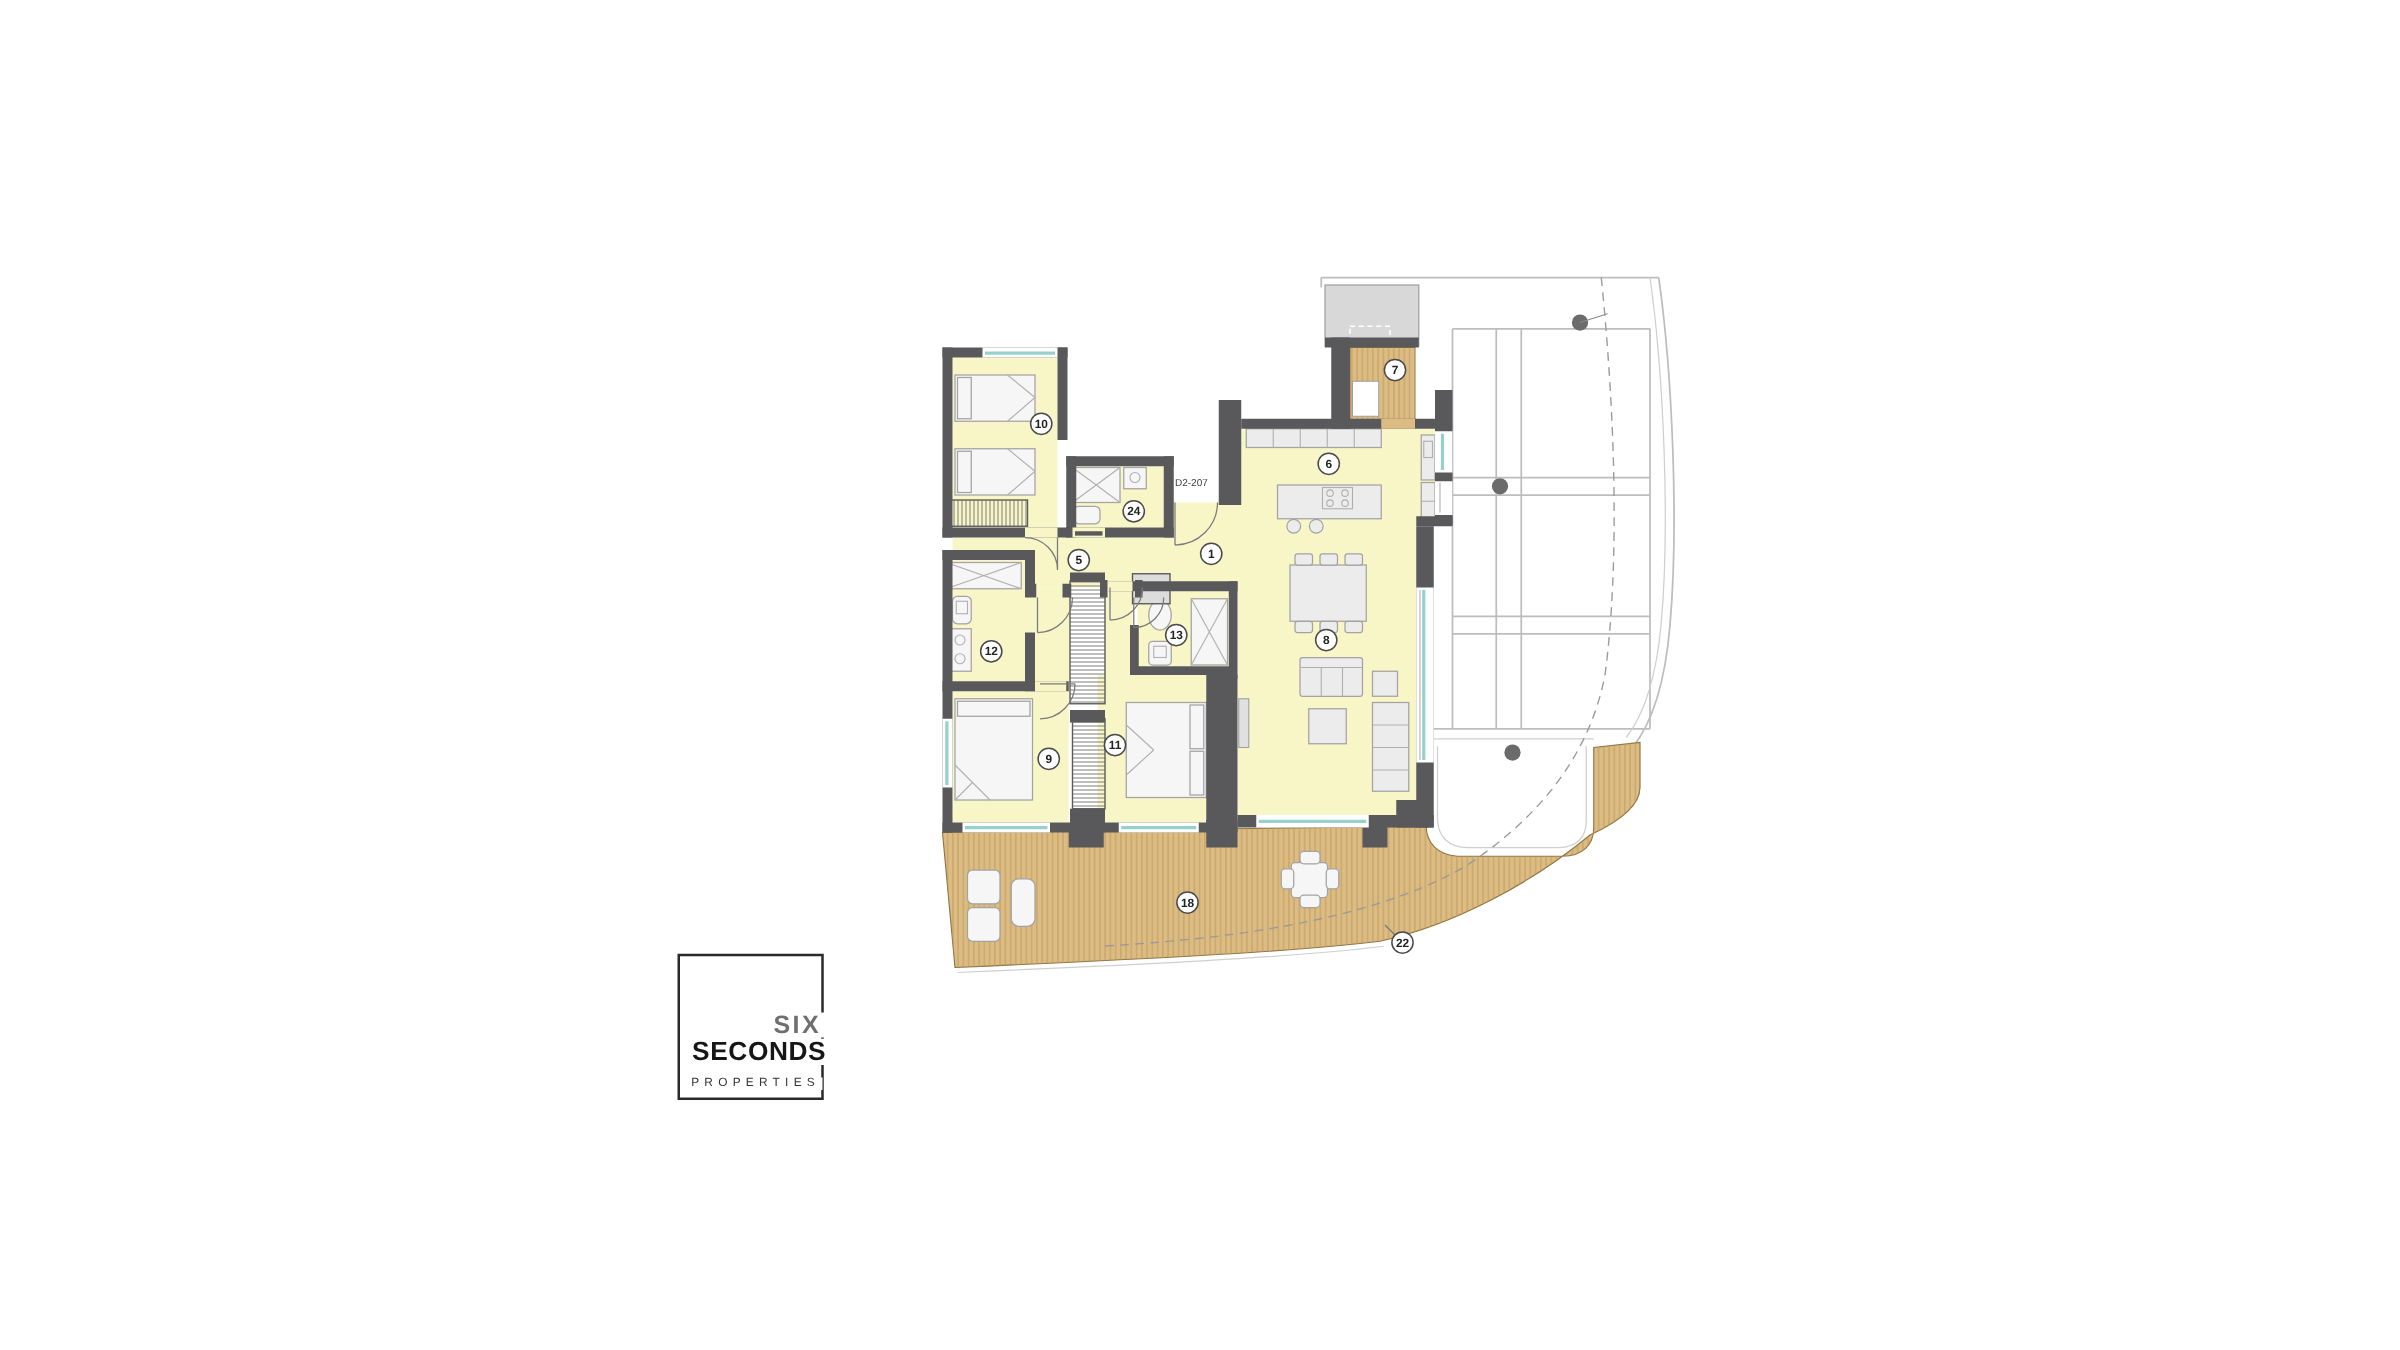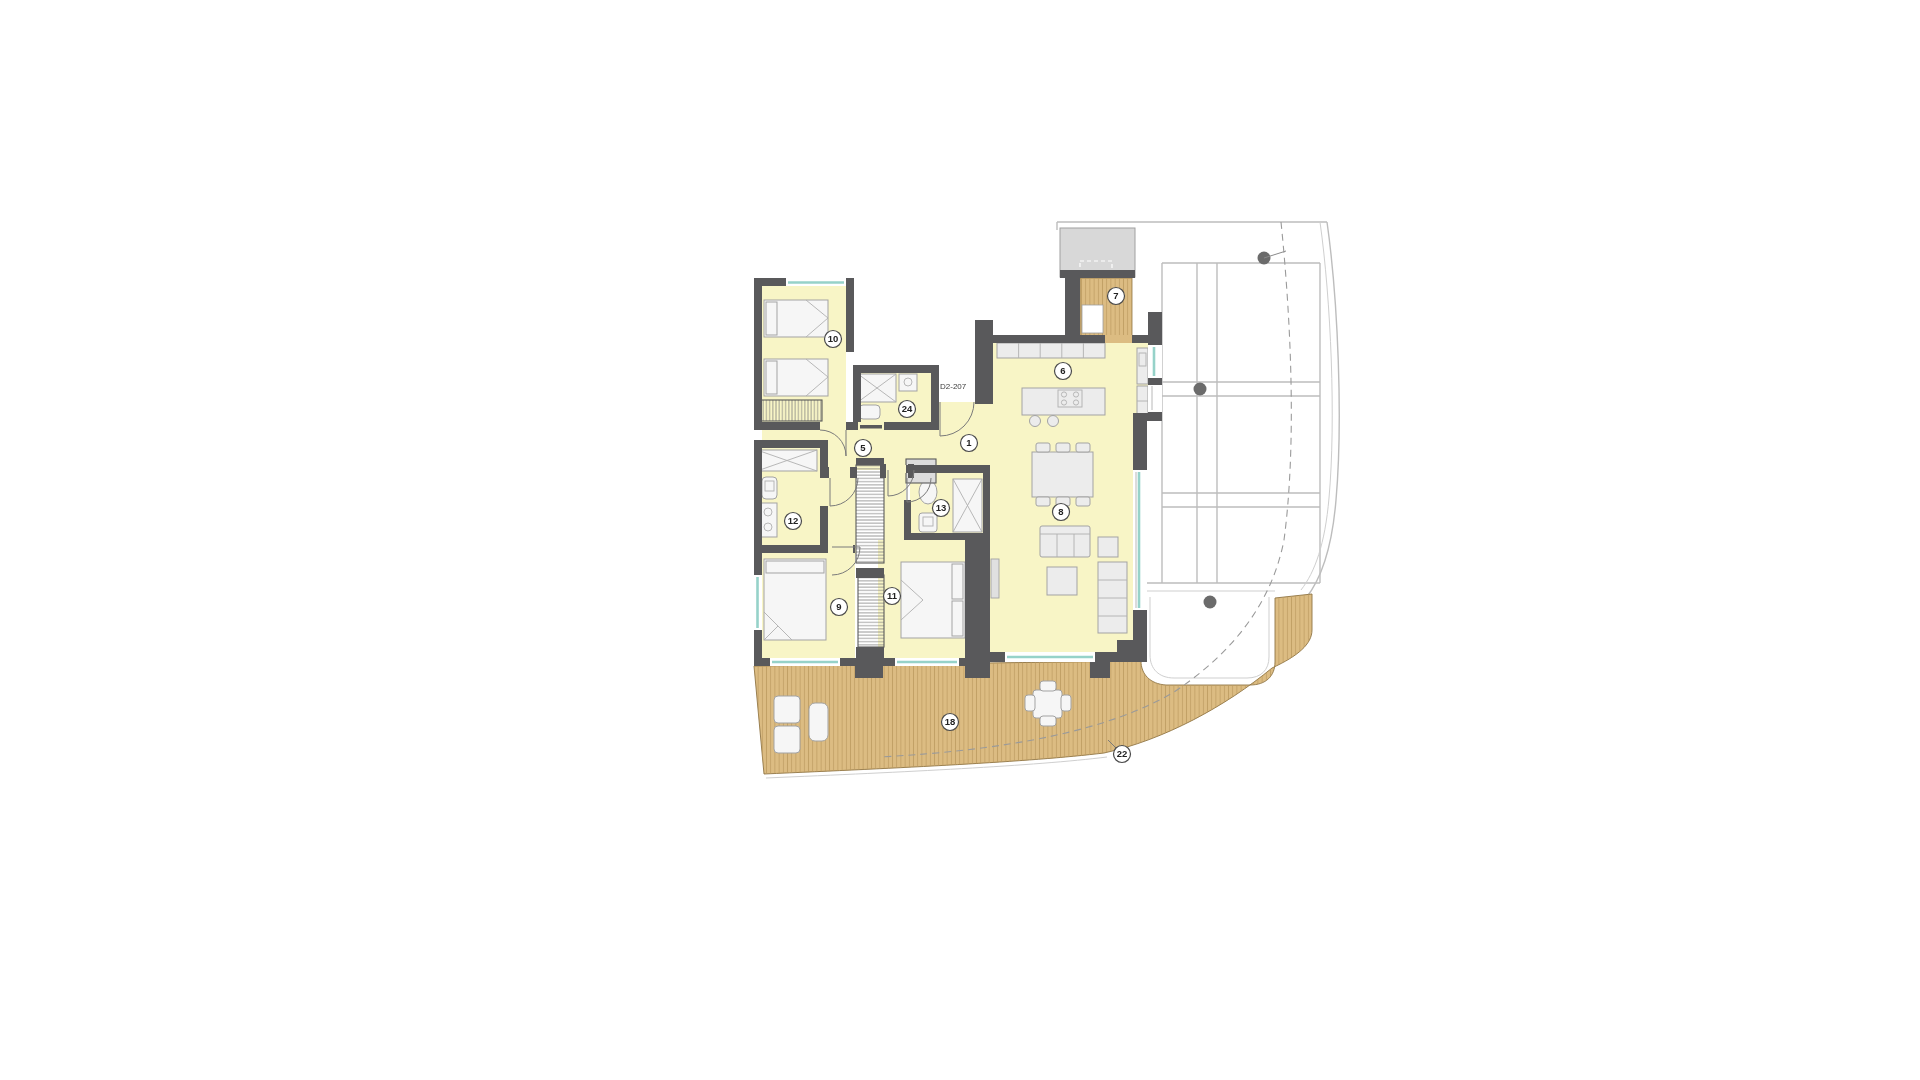--- a/index.html
+++ b/index.html
@@ -353,14 +353,19 @@
     <line x1="1108" y1="740" x2="1116" y2="748" stroke="#7a7a7a" stroke-width="1"></line>
     <g class="lbl" transform="translate(1122,754)">
       <circle r="8.5"></circle>
           <text y="3.2">22</text>
         </g>
   </g>
 
   <text class="unitlbl" x="940" y="389">D2-207</text>
 </svg>
 
-
+<div class="logo">
+  <span class="six">SIX</span>
+  <span class="seconds">SECONDS</span>
+  <span class="properties">PROPERTIES</span>
 </div>
 
+</div>
+
 </body></html>

